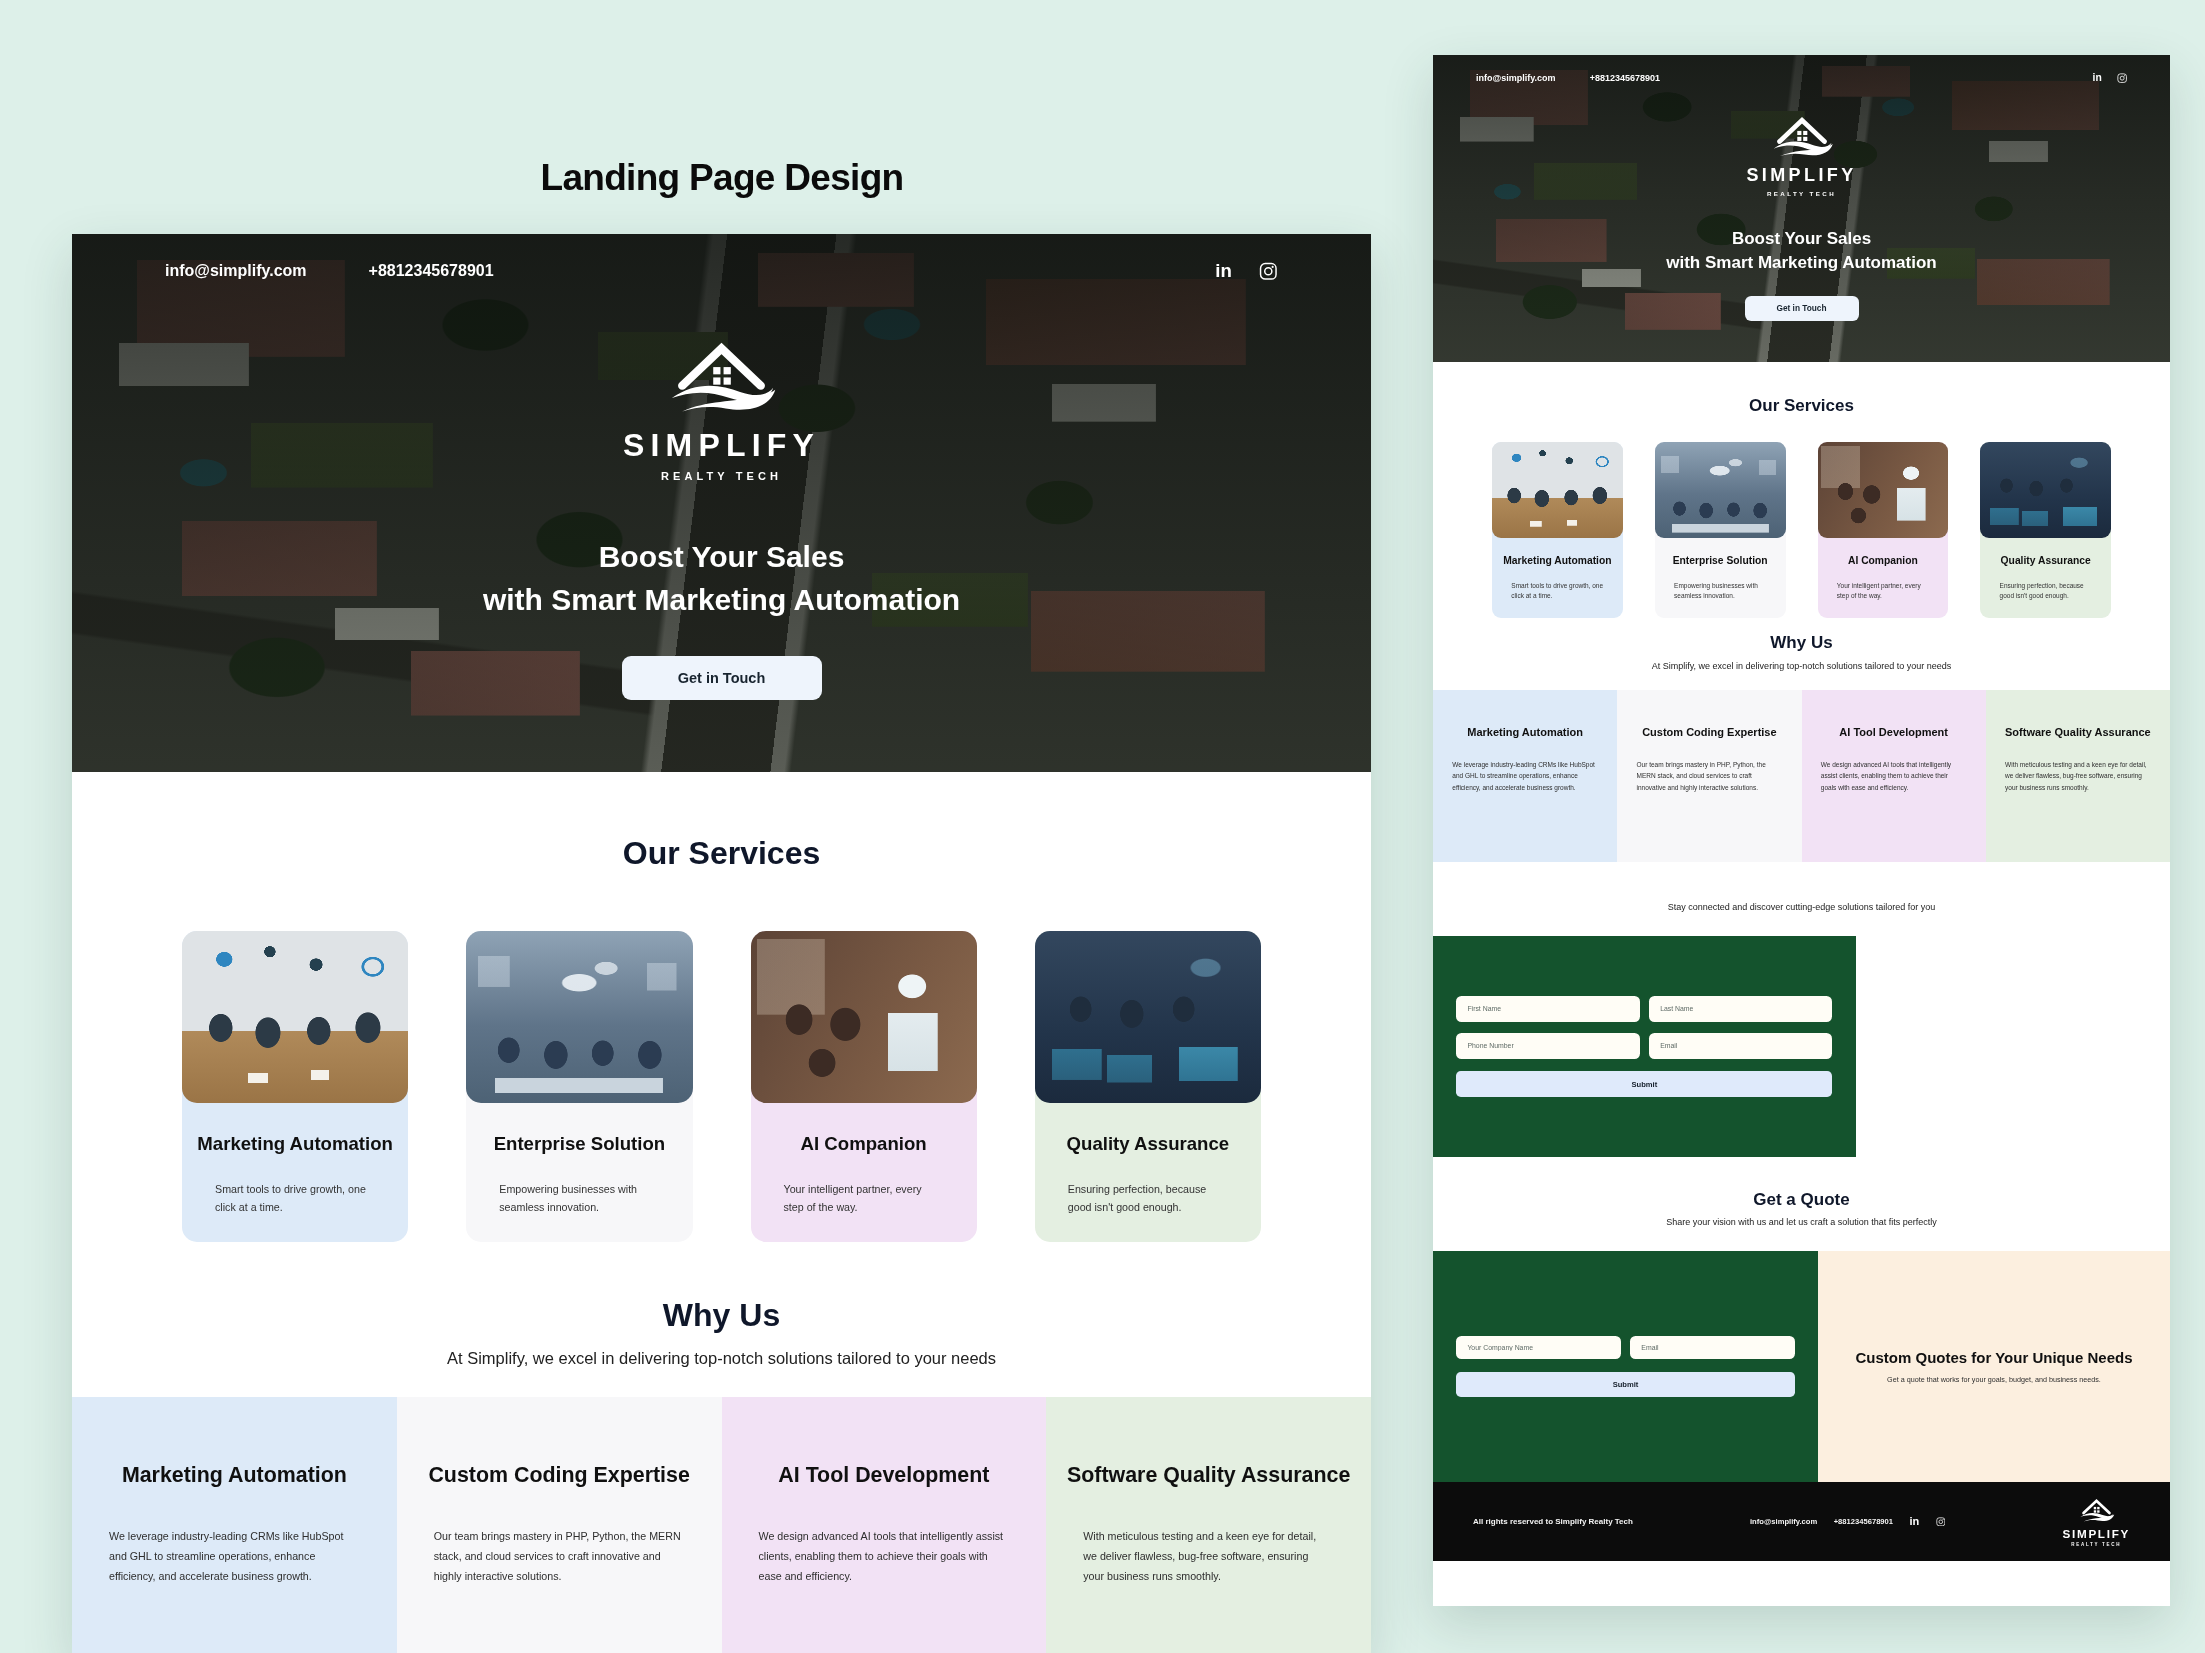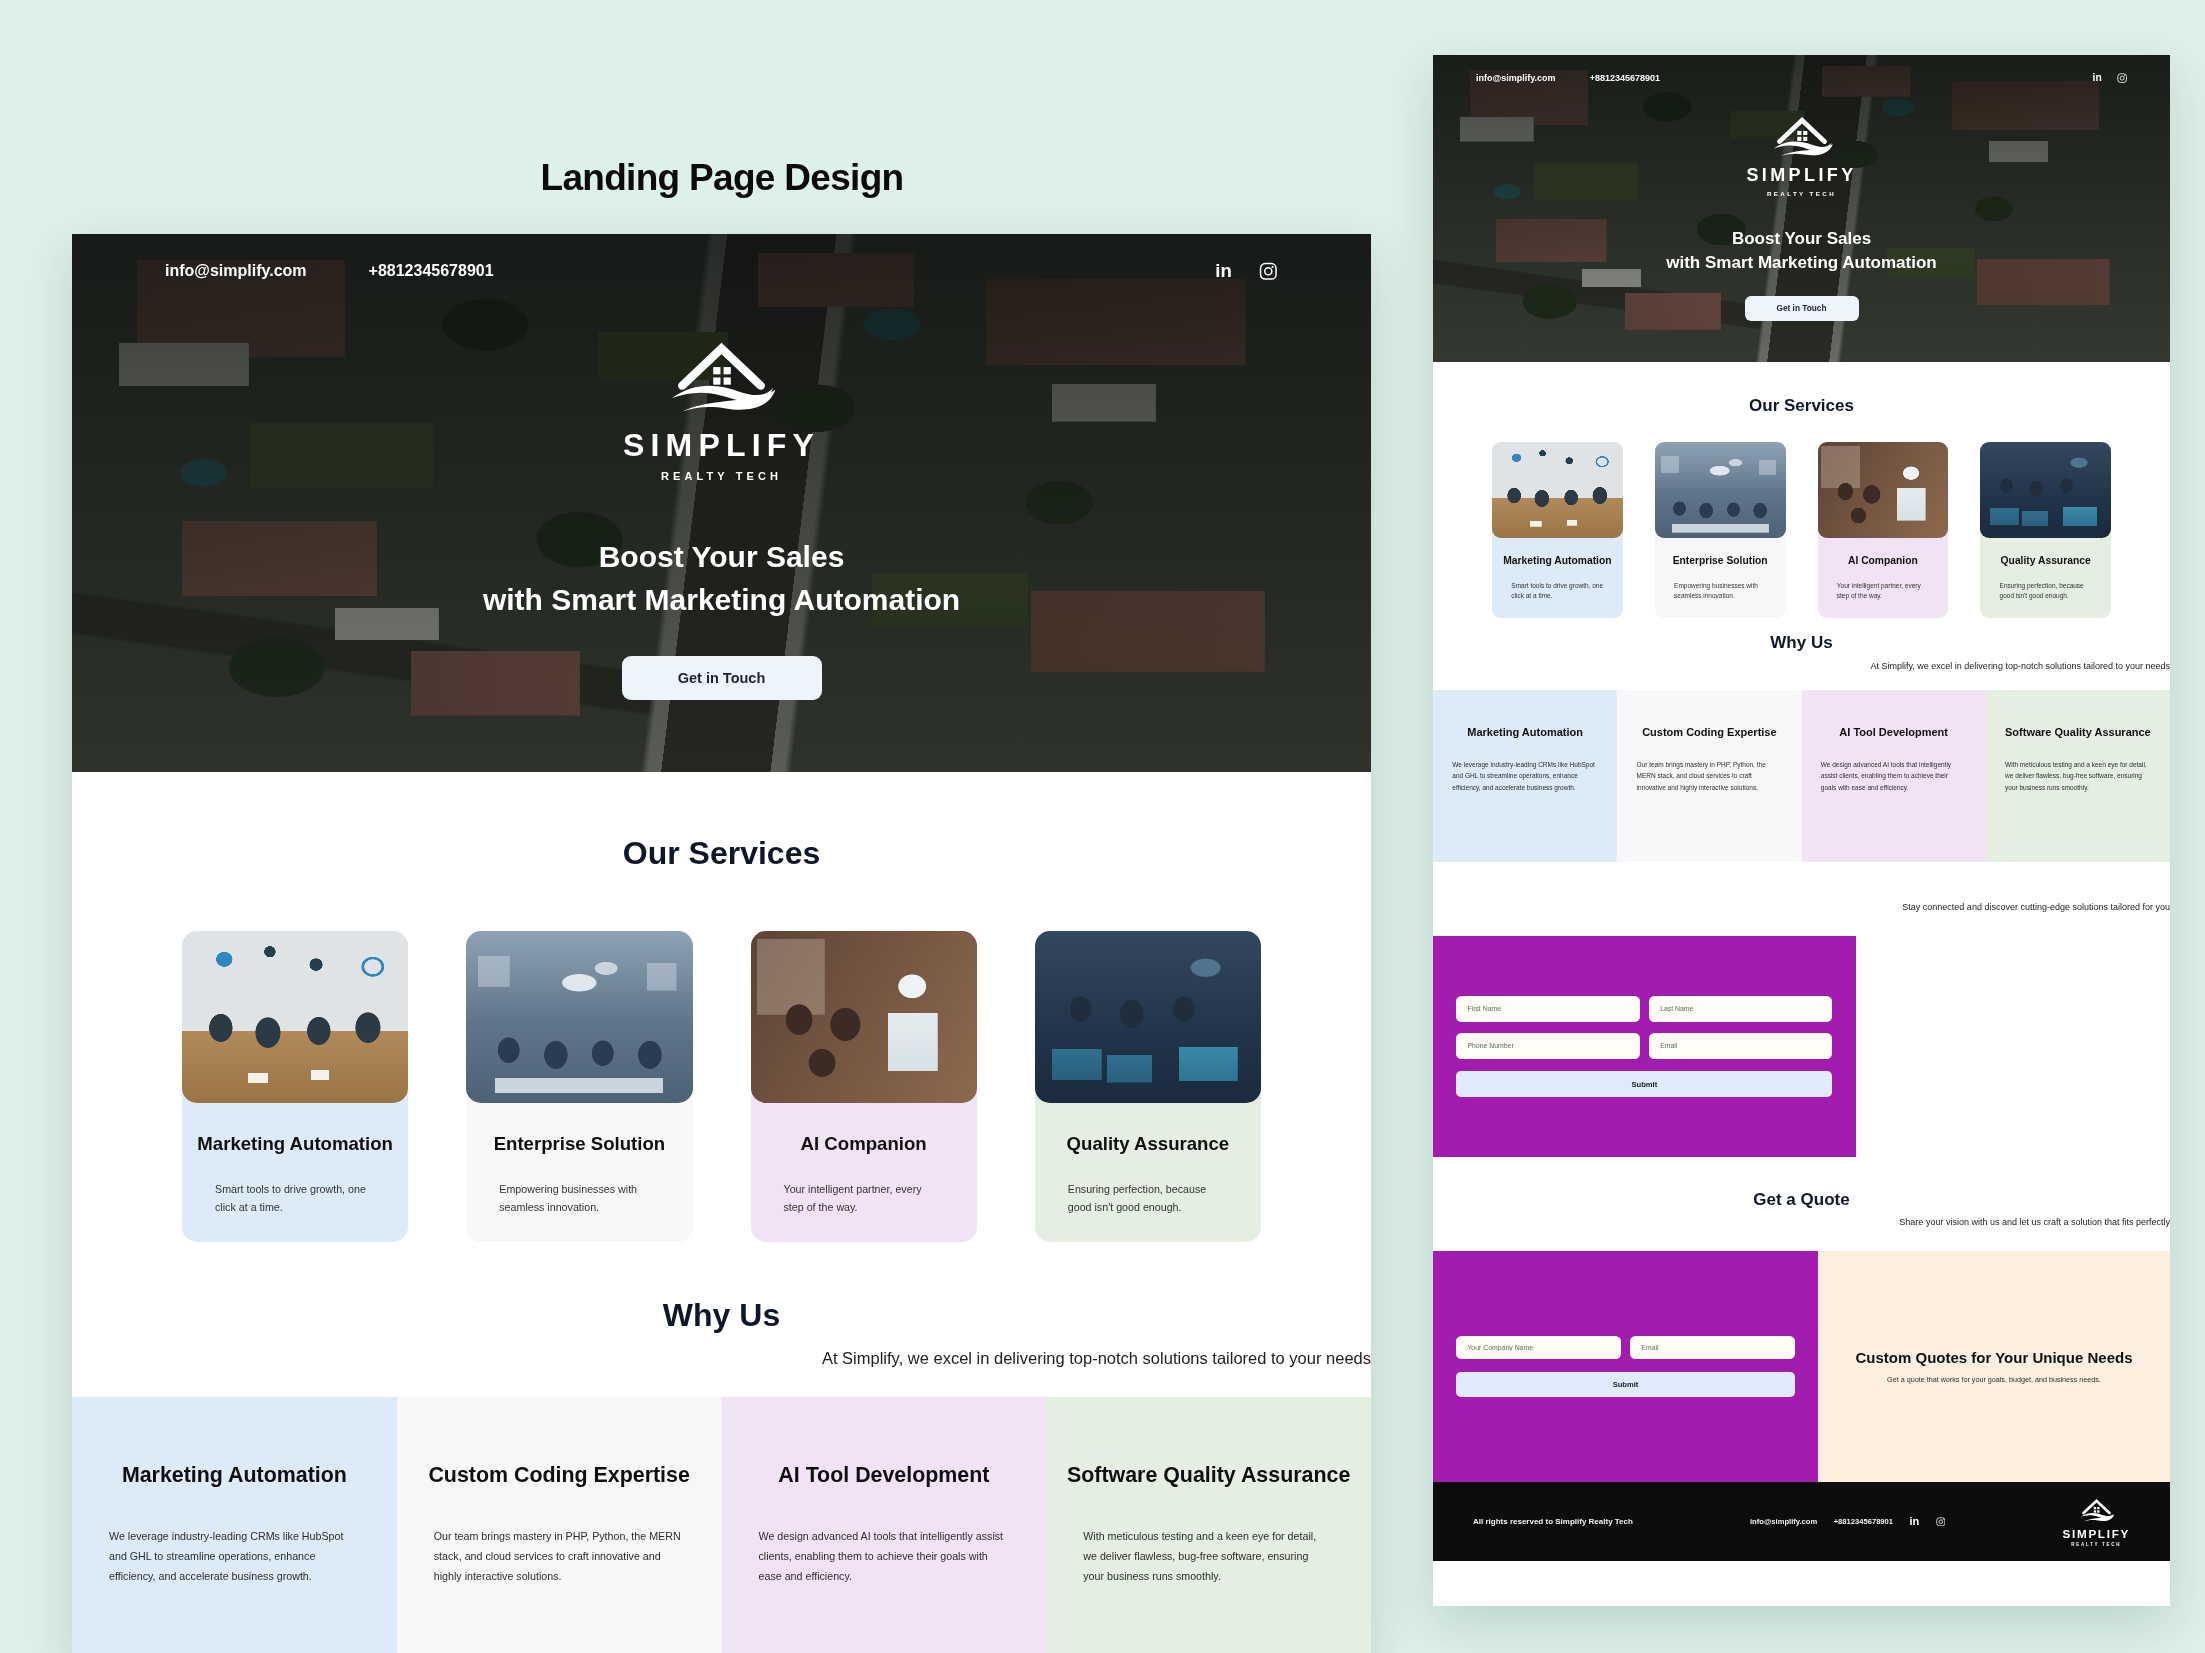--- a/index.html
+++ b/index.html
@@ -83,21 +83,21 @@
 
   .cta{position:absolute;left:50%;transform:translateX(-50%);top:78.4%;border:none;cursor:pointer;
     background:#eef4fc;color:#18242f;font-weight:700;font-family:inherit;}
   .hero-lg .cta{width:200px;height:44px;border-radius:9px;font-size:14.5px;}
   .hero-sm .cta{width:114px;height:25.5px;border-radius:6.2px;font-size:8.3px;}
 
   
   .h2{margin:0;text-align:center;font-weight:800;color:#0f172a;}
   .mock-lg .h2{font-size:32px;}
   .mock-sm .h2{font-size:17px;}
-  .sub{margin:0;text-align:right;color:#222;}
+  .sub{margin:0;text-align:center;color:#222;}
   .mock-lg .sub{font-size:16.5px;margin-top:15px;}
   .mock-sm .sub{font-size:9px;margin-top:7.6px;}
 
   
   .mock-lg .services{padding-top:63px;}
   .mock-sm .services{padding-top:34px;}
   .cards{display:flex;}
   .mock-lg .cards{padding:0 110px;gap:58px;margin-top:59px;}
   .mock-sm .cards{padding:0 59px;gap:32px;margin-top:26px;}
   .card{flex:1;border-radius:15px;text-align:center;}
@@ -177,21 +177,21 @@
   .mock-lg .wcol p{margin-top:39px;padding:0 40px 0 37px;font-size:10.7px;line-height:1.85;}
   .mock-sm .wcol p{margin-top:20.7px;padding:0 20.7px 0 19.3px;font-size:6.5px;line-height:1.8;}
 
   
   .formsec{padding-top:33px;}
   .band{display:flex;margin-top:23.4px;}
   .band-connect{height:221px;}
   .band-quote{height:231px;}
   .panel{display:flex;flex-direction:column;justify-content:center;align-items:center;text-align:center;}
   .panel-peach{background:#fcefdf;}
-  .panel-mint{background:#a21caf;}
+  .panel-mint{background:#14532d;}
   .pw-l{width:49%;}
   .pw-r{width:51%;}
   .panel h3{margin:0;font-size:15px;font-weight:800;color:#101010;padding:0 27.6px;}
   .panel p{margin:8.3px 0 0;font-size:7.2px;color:#2e2e2e;padding:0 27.6px;}
   .formwrap{display:flex;flex-direction:column;justify-content:center;padding:0 23.4px;}
   .frow{display:flex;gap:9.6px;}
   .frow + .frow{margin-top:11px;}
   .fld{flex:1;border:none;background:#fffdf6;border-radius:5.5px;height:26px;padding:0 11px;
     font-family:inherit;font-size:6.9px;color:#333;}
   .fld::placeholder{color:#5f6b66;}

